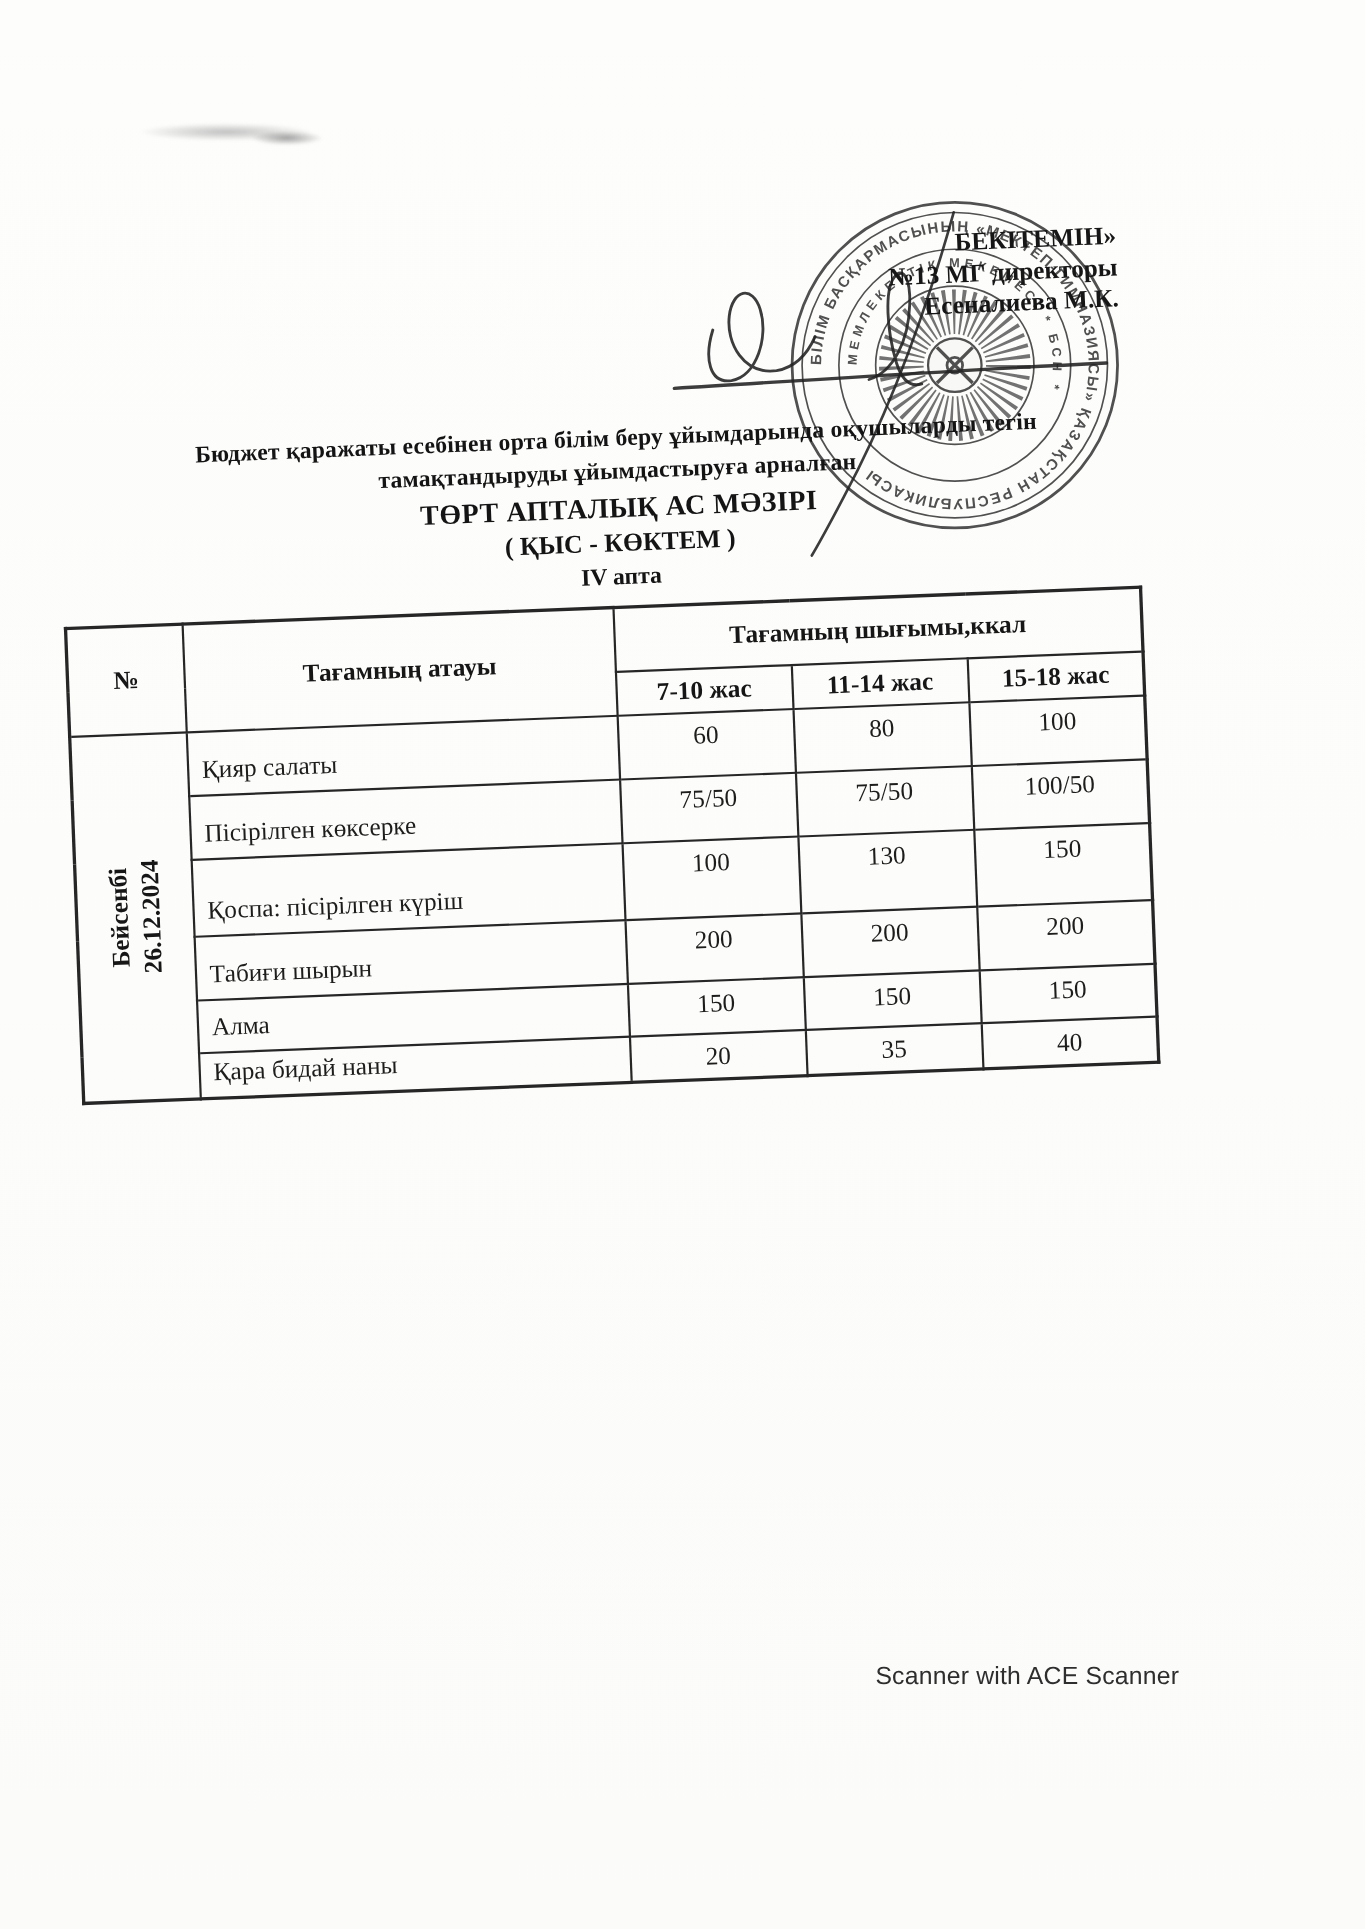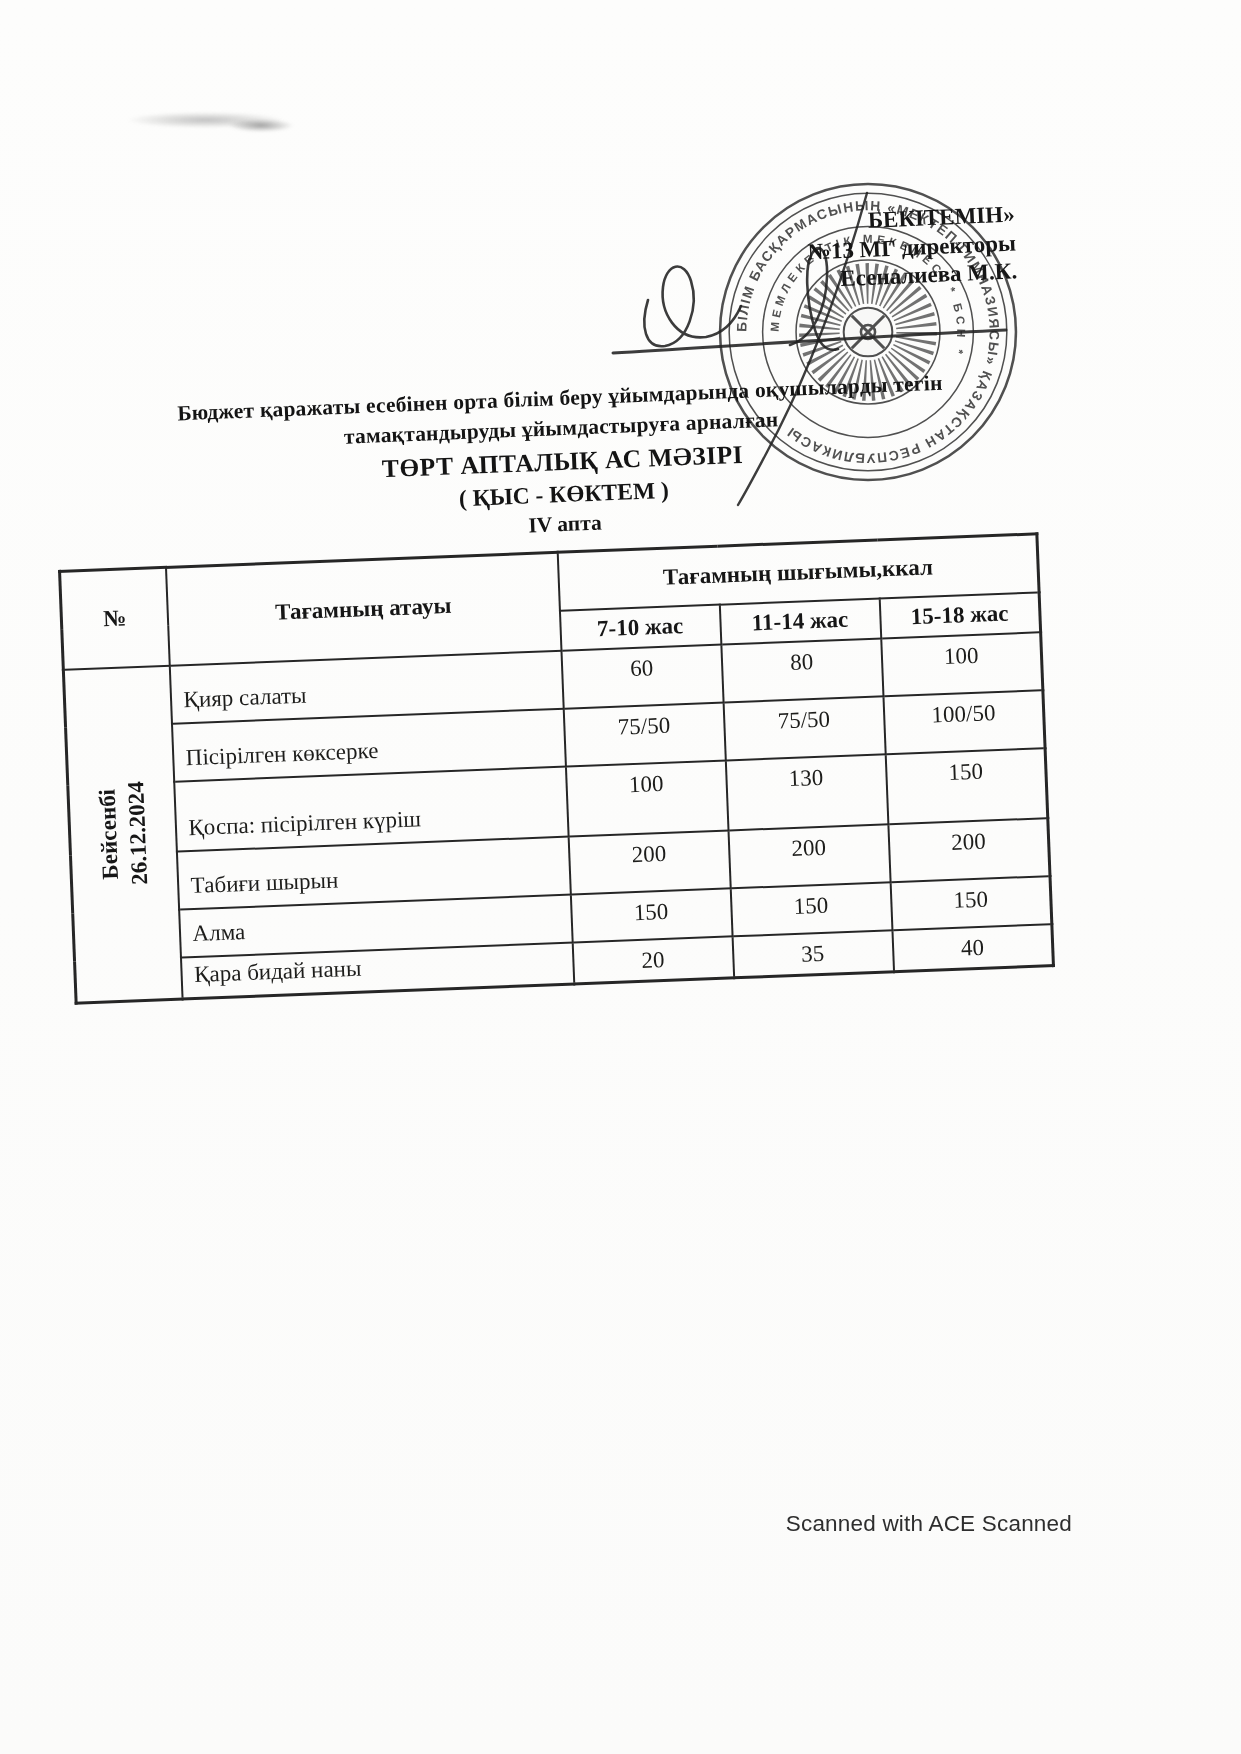--- a/index.html
+++ b/index.html
@@ -190,15 +190,15 @@
         <tr class="r6">
           <td class="dish">Қара бидай наны</td>
           <td class="val">20</td>
           <td class="val">35</td>
           <td class="val">40</td>
         </tr>
       </tbody>
     </table>
   </div>
 
-  <div class="scan-note">Scanned with ACE Scanned</div>
+  <div class="scan-note">Scanner with ACE Scanner</div>
 
 </div>
 
 </body></html>

